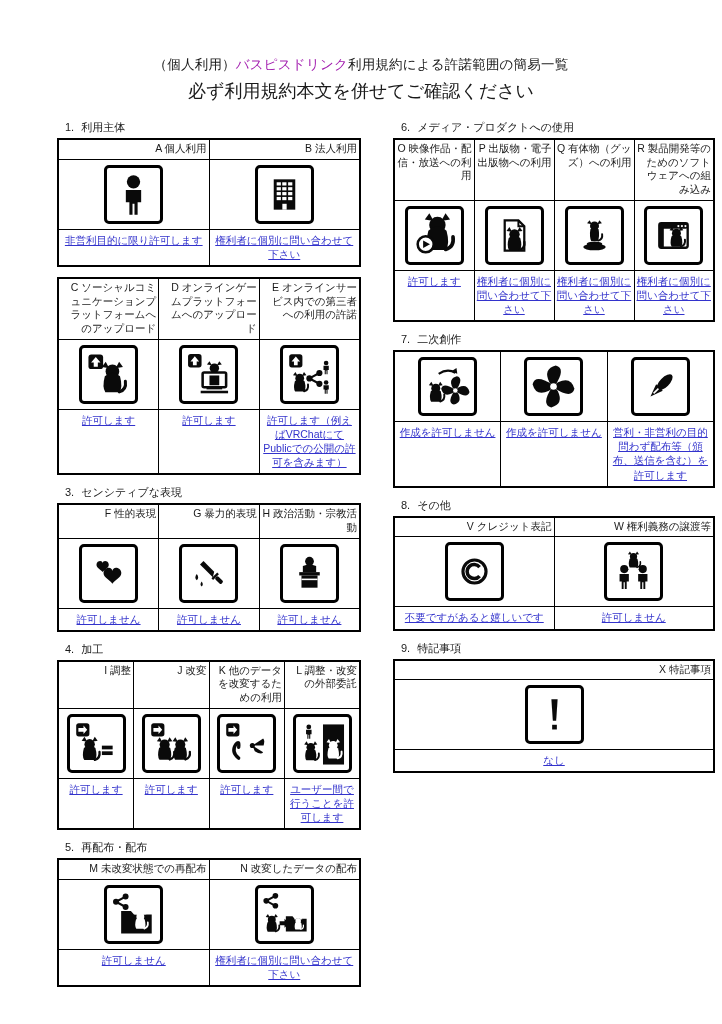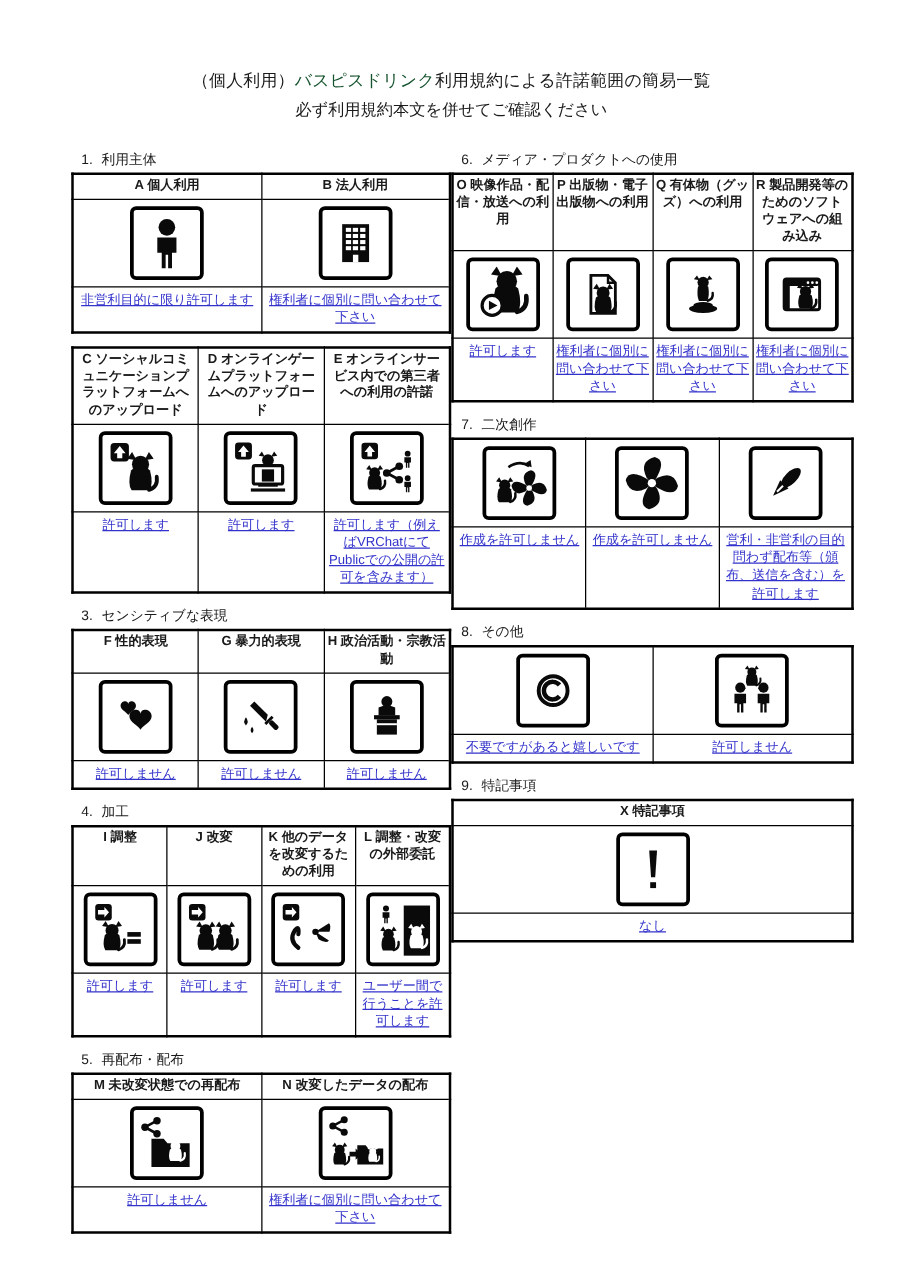--- a/index.html
+++ b/index.html
@@ -4,31 +4,31 @@
 <style>
   html,body{margin:0;padding:0;background:#ffffff;}
   body{
     width:722px;height:1024px;position:relative;
     font-family:"Liberation Sans","DejaVu Sans",sans-serif;
     color:#1a1a1a;-webkit-font-smoothing:antialiased;
   }
   .page{position:relative;width:722px;height:1024px;background:#fff;overflow:hidden;}
   .titles{position:absolute;top:56px;left:0;width:722px;text-align:center;}
   .title-line1{font-size:13.5px;letter-spacing:.2px;}
-  .brand{color:#14532d;}
-  .title-line2{font-size:13px;margin-top:5px;}
+  .brand{color:#a21caf;}
+  .title-line2{font-size:18px;margin-top:5px;}
   .cols{position:absolute;top:120px;left:57px;display:flex;align-items:flex-start;}
   .col-left{width:304px;}
-  .col-right{width:322px;}
+  .col-right{width:322px;padding-left:32px;}
   .section{margin-bottom:10px;}
   .sec-heading{font-size:11px;margin:0 0 3px 0;padding-left:8px;color:#1a1a1a;}
   .sec-heading .num{margin-right:7px;}
   table.grid{border-collapse:collapse;width:100%;table-layout:fixed;border:2px solid #000;background:#fff;}
   table.grid td{border:1.5px solid #000;}
-  .cell-head{font-size:10.5px;text-align:center;vertical-align:top;padding:2px 2px 3px;line-height:1.3;font-weight:bold;}
+  .cell-head{font-size:10.5px;text-align:right;vertical-align:top;padding:2px 2px 3px;line-height:1.3;}
   .cell-icon{text-align:center;vertical-align:middle;padding:5px 2px;}
   .iconbox{
     width:53px;height:53px;border:3px solid #000;border-radius:5px;
     display:inline-flex;align-items:center;justify-content:center;background:#fff;
   }
   .iconbox svg{display:block;}
   .cell-result{
     font-size:10.5px;color:#3333cc;text-decoration:underline;
     text-align:center;vertical-align:top;padding:3px 2px 4px;line-height:1.35;
   }
@@ -507,20 +507,24 @@
                 <td class="cell-result">営利・非営利の目的問わず配布等（頒布、送信を含む）を許可します</td>
               </tr>
             </tbody>
           </table>
         </div>
         <div class="section">
           <div class="sec-heading"><span class="num">8.</span><span>その他</span></div>
           <table class="grid">
             <tbody>
               <tr>
+                <td class="cell-head">V クレジット表記</td>
+                <td class="cell-head">W 権利義務の譲渡等</td>
+              </tr>
+              <tr>
                 <td class="cell-icon"><div class="iconbox">
                     <svg viewBox="-23 -23 46 46" width="45" height="45" fill="#0a0a0a" xmlns="http://www.w3.org/2000/svg">
                       <circle r="11.8" fill="none" stroke="#0a0a0a" stroke-width="3.2"></circle>
                       <path d="M5.2,-4.6 A7.2,7.2 0 1 0 5.2,4.6" fill="none" stroke="#0a0a0a" stroke-width="3.6"></path>
                     </svg>
                   </div></td>
                 <td class="cell-icon"><div class="iconbox">
                     <svg viewBox="-23 -23 46 46" width="45" height="45" fill="#0a0a0a" xmlns="http://www.w3.org/2000/svg">
                       <g transform="translate(0 -11) scale(0.66)" fill="#0a0a0a">
                         <path d="M-5.5,-14.5 L-2.6,-9.2 L-8.6,-10.2 Z"></path>

